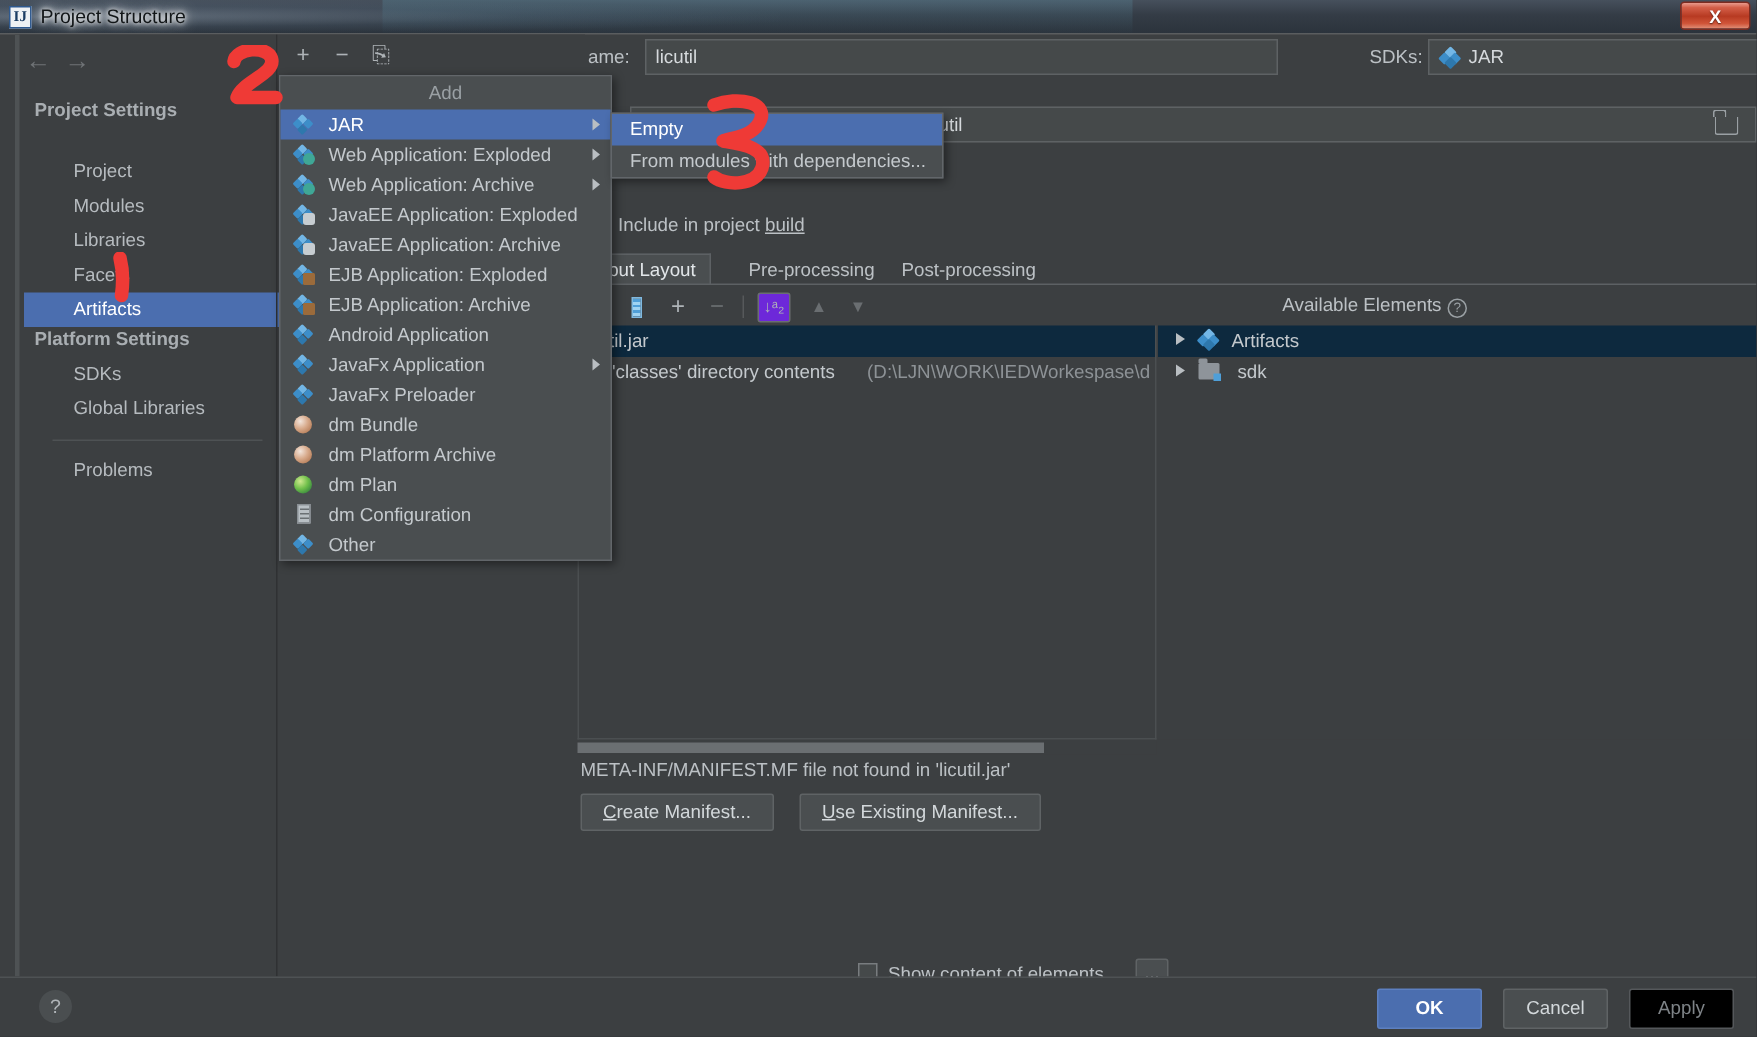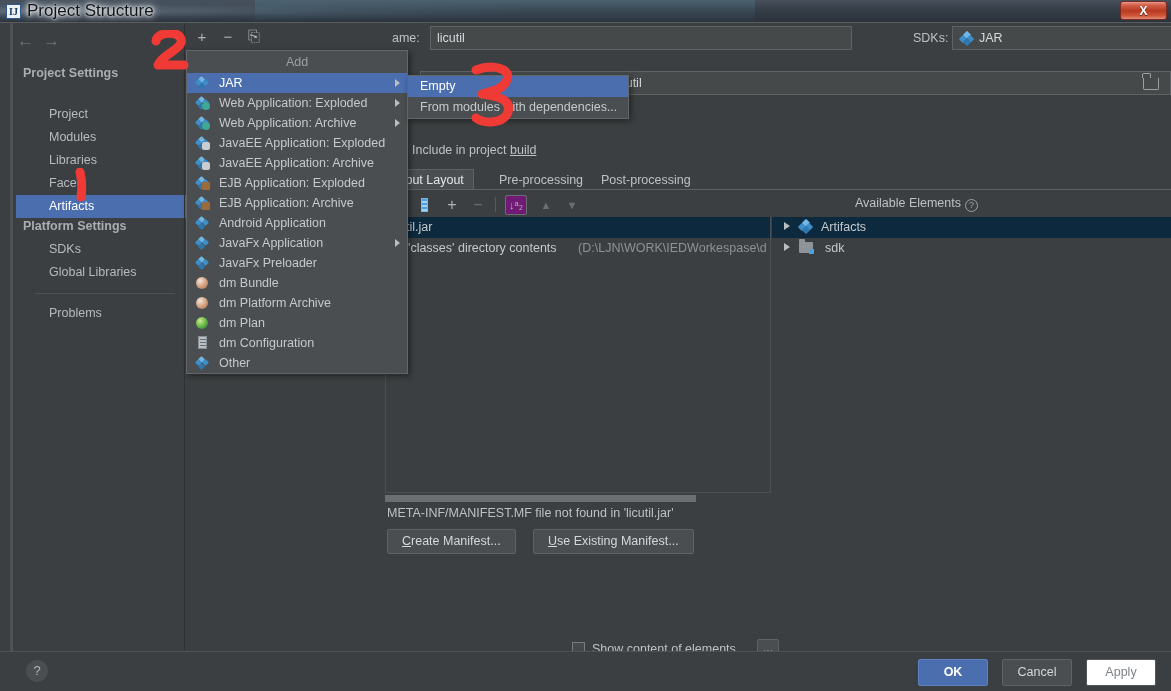--- a/index.html
+++ b/index.html
@@ -35,21 +35,21 @@
   }
   .win-icon {
     position:absolute; left:6px; top:4px; width:15px; height:15px;
     background:#eef1f4; border:1px solid #2e598f;
     display:flex; align-items:center; justify-content:center;
     font-size:10px; font-weight:bold; color:#1b3c63; line-height:1;
     font-family:"Liberation Serif", serif;
   }
   .win-title {
     position:absolute; left:27px; top:3px; height:16px; line-height:16px;
-    font-size:17px; color:#121618;
+    font-size:13px; color:#121618;
     text-shadow: 0 0 6px #ffffff, 0 0 10px #ffffff, 0 0 3px #ffffff;
     white-space:nowrap;
   }
   .win-close {
     position:absolute; right:4px; top:1px; width:47px; height:19px;
     border:1px solid #7c2b20; border-radius:3px;
     background: linear-gradient(180deg, #e89a8c 0%, #d45f49 18%, #b73a22 52%, #d05438 80%, #e08f78 100%);
     display:flex; align-items:center; justify-content:center;
     color:#ffffff; font-size:12px; font-weight:bold;
     text-shadow: 0 1px 1px rgba(0,0,0,.6);
@@ -252,21 +252,21 @@
     position:absolute; left:26px; top:8px; width:22px; height:22px; border-radius:50%;
     background:#4a4e50; color:#b0b5b9; font-size:13px; text-align:center; line-height:21px;
     cursor:pointer;
   }
   .dlg-btn {
     position:absolute; top:7px; height:27px; line-height:25px; text-align:center;
     font-size:12.5px; border-radius:2px; cursor:pointer; white-space:nowrap;
   }
   .dlg-btn.ok { left:918px; width:70px; background:#4b6eaf; border:1px solid #5d80c1; color:#ffffff; font-weight:bold;}
   .dlg-btn.cancel { left:1002px; width:70px; background:#4a4e50; border:1px solid #5f6365; color:#d3d8db;}
-  .dlg-btn.apply { left:1086px; width:70px; background:#ffffff; border:1px solid #55585b; color:#7e8387; cursor:default;}
+  .dlg-btn.apply { left:1086px; width:70px; background:#000000; border:1px solid #55585b; color:#7e8387; cursor:default;}
 
   
   .menu {
     position:absolute; background:#4a4e50; border:1px solid #62666a;
     box-shadow: 2px 2px 6px rgba(0,0,0,.45);
     z-index:40;
   }
   .menu-title {
     height:22px; line-height:22px; text-align:center; font-size:12.5px; color:#9aa0a4;
     background:#4a4e50;
@@ -400,21 +400,21 @@
       </div>
       <div class="tabs-underline"></div>
 
       <div class="ptool">
         <div class="pbtn" style="left:30px; width:18px;">
           <span style="display:inline-block;width:7px;height:14px;background:repeating-linear-gradient(180deg,#4f9fd8 0 2px,#9fd3f2 2px 4px);border:1px solid #7fb9e0;"></span>
         </div>
         <div class="pbtn" style="left:58px; width:18px; font-size:16px;">+</div>
         <div class="pbtn dis" style="left:84px; width:18px; font-size:16px;">−</div>
         <div class="sep" style="left:110px;"></div>
-        <div class="pbtn" style="left:120px; width:22px; background:#701a75; border:1px solid #6a6e71; border-radius:2px; font-size:11px;">↓ᵃ₂</div>
+        <div class="pbtn" style="left:120px; width:22px; background:#6d28d9; border:1px solid #6a6e71; border-radius:2px; font-size:11px;">↓ᵃ₂</div>
         <div class="pbtn dis" style="left:152px; width:18px; font-size:11px;">▲</div>
         <div class="pbtn dis" style="left:178px; width:18px; font-size:11px;">▼</div>
         <div class="avail-lbl"><span>Available Elements</span><span class="qmark">?</span></div>
       </div>
 
       <div class="tree-left">
         <div class="tree-row sel" style="width:384px;">
           <span>icutil.jar</span>
         </div>
         <div class="tree-row">

